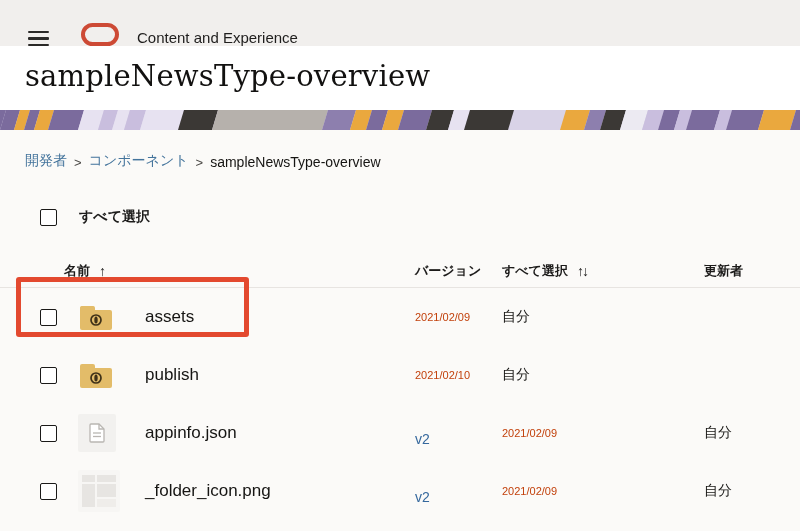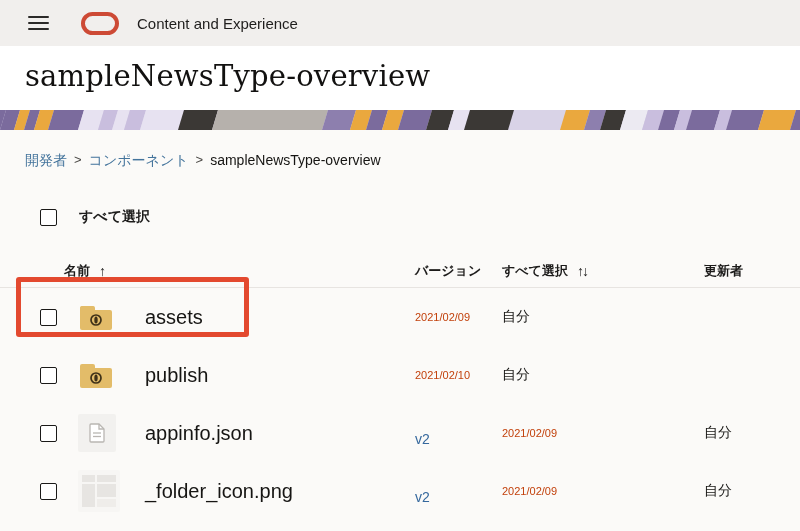--- a/index.html
+++ b/index.html
@@ -4,41 +4,41 @@
 <style>
   html,body{margin:0;padding:0;}
   body{
     width:800px;height:531px;overflow:hidden;position:relative;
     background:#fbfaf8;
     font-family:"Liberation Sans","DejaVu Sans",sans-serif;
     color:#161513;
   }
   
   .appbar{
-    height:46px;background:#f1efed;display:flex;align-items:center;
+    height:46px;background:#f1efed;display:flex;align-items:flex-end;
     padding-left:28px;box-sizing:border-box;
   }
   .hamburger{width:21px;height:15px;display:flex;flex-direction:column;justify-content:space-between;cursor:pointer;}
   .hamburger span{display:block;height:2.4px;background:#2b2a28;border-radius:1px;}
   .oracle-logo{
     width:30px;height:15px;border:4.5px solid #cd4a35;border-radius:12px;
     margin-left:32px;background:#f1efed;
   }
   .app-title{margin-left:18px;font-size:15px;color:#1f1e1d;}
   
   .title-area{background:#ffffff;height:64px;box-sizing:border-box;padding:13px 0 0 25px;}
   .title-area h1{
     margin:0;font-family:"DejaVu Serif","Liberation Serif",serif;
     font-weight:400;font-size:29px;color:#121110;letter-spacing:.2px;
   }
   
   .banner{height:20px;line-height:0;}
   
   .content{padding:0;}
-  .breadcrumb{margin:22px 0 0 25px;font-size:14px;display:flex;align-items:flex-start;gap:7px;}
+  .breadcrumb{margin:22px 0 0 25px;font-size:14px;display:flex;align-items:flex-end;gap:7px;}
   .breadcrumb a{color:#44749c;text-decoration:none;cursor:pointer;}
   .breadcrumb .sep{color:#4a4845;font-size:13px;}
   .breadcrumb .current{color:#161513;}
   .select-all{margin:38px 0 0 40px;display:flex;align-items:center;gap:22px;}
   .select-all .label{font-size:14px;font-weight:700;color:#1c1b1a;}
   input.cbx{
     -webkit-appearance:none;appearance:none;width:17px;height:17px;margin:0;
     border:1.6px solid #1a1918;border-radius:2px;background:#fff;cursor:pointer;
   }
   
@@ -48,21 +48,21 @@
     padding-left:40px;border-bottom:1px solid #e7e4e1;
     font-size:13px;font-weight:600;color:#1c1b1a;
   }
   .th{display:flex;align-items:center;gap:9px;}
   .sort-arrow{font-weight:400;font-size:14px;letter-spacing:-2px;color:#1c1b1a;}
   .row{
     height:58px;display:grid;align-items:center;
     grid-template-columns:38px 67px 270px 87px 202px 1fr;
     padding-left:40px;cursor:pointer;
   }
-  .cell-name{font-size:20px;color:#161513;}
+  .cell-name{font-size:17px;color:#161513;}
   .cell-version{font-size:14px;color:#35689d;margin-top:12px;}
   .cell-version:empty{display:none;}
   .cell-date{font-size:11px;color:#c2410c;}
   .cell-user{font-size:14px;color:#161513;}
   
   .icon-box{display:flex;align-items:center;}
   .file-chip{width:38px;height:38px;background:#f2f1ef;border-radius:2px;display:flex;align-items:center;justify-content:center;}
   .img-chip{width:42px;height:42px;background:#f7f6f4;border-radius:2px;display:flex;align-items:center;justify-content:center;}
   
   .annotation-box{

